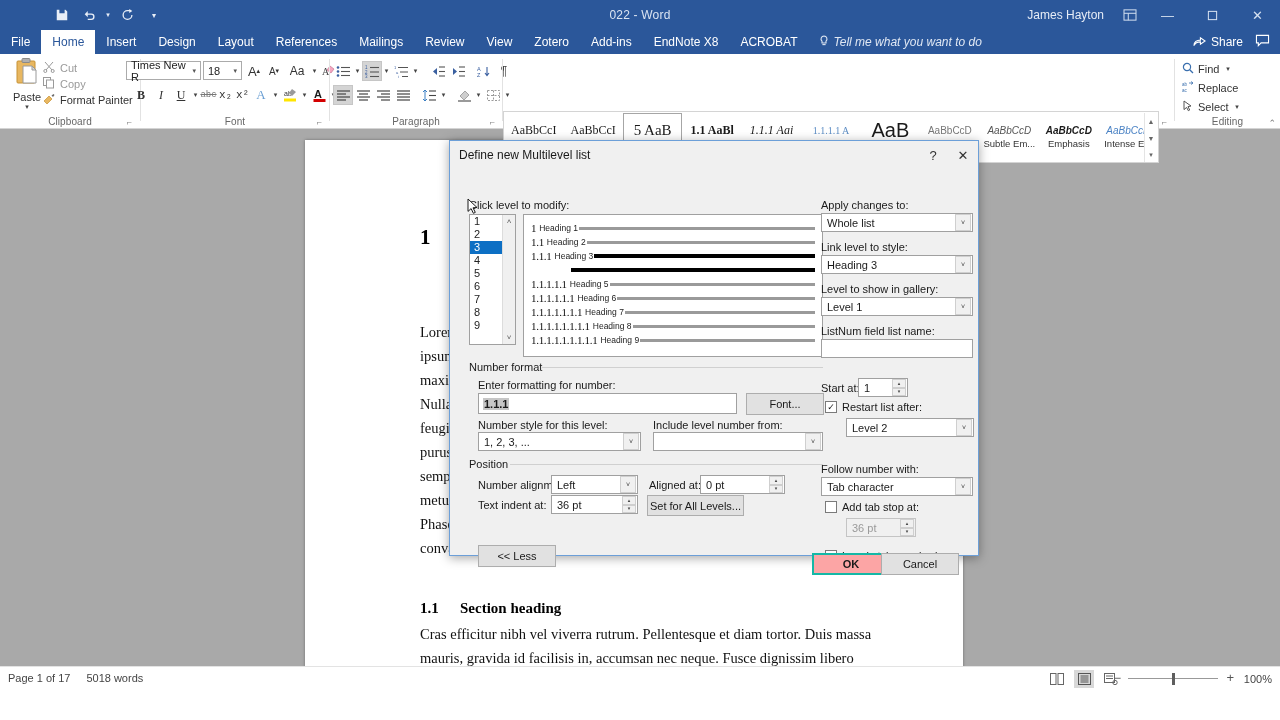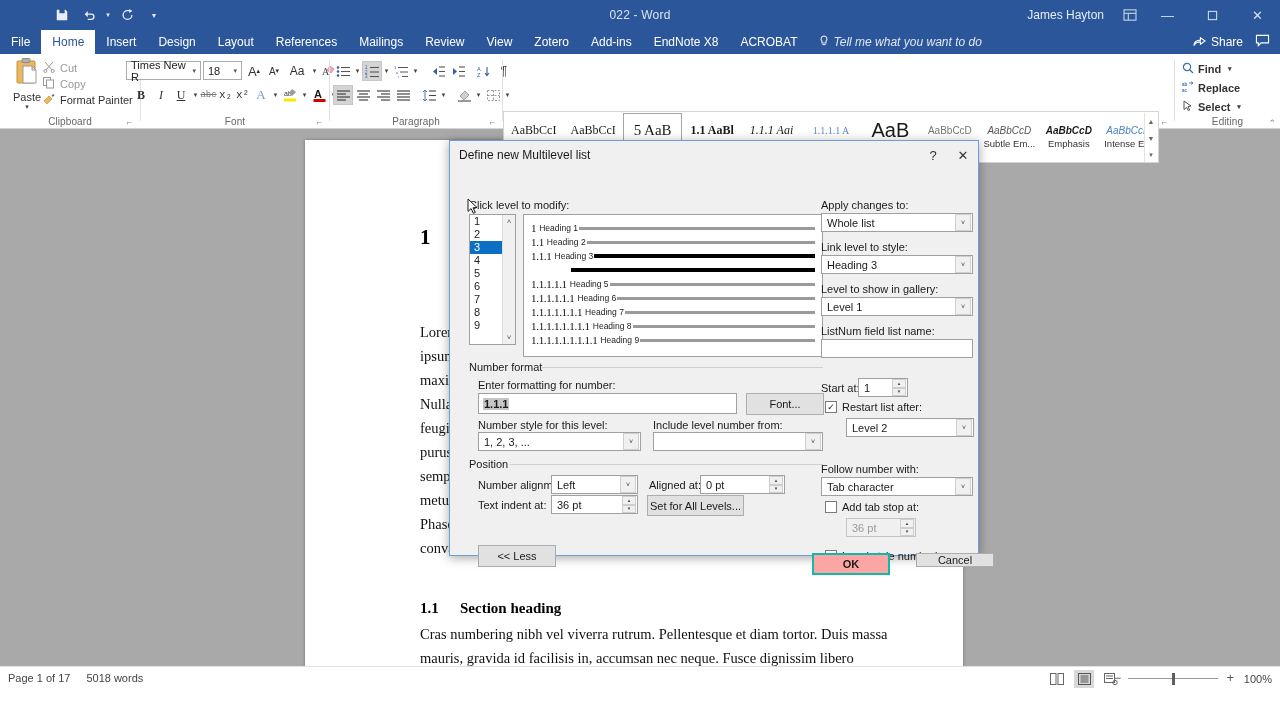--- a/index.html
+++ b/index.html
@@ -93,21 +93,21 @@
     gap:2px; font-size:9.5px; color:#333; border:1px solid transparent; margin:1px 0;
   }
   .sty.active{ border:1px solid #a6a6a6; background:#fff;}
   .sty-prev{ font-family:"Liberation Serif", serif; font-size:12px; color:#1a1a1a; white-space:nowrap;}
   .sty-name{ font-size:9.5px; color:#333; white-space:nowrap; overflow:hidden; max-width:58px;}
   .gal-scroll{ position:absolute; right:1px; top:1px; width:13px; height:50px;
      display:flex; flex-direction:column; justify-content:space-between; background:#fff; border-left:1px solid #e4e4e4;}
   .gal-scroll div{ height:16px; display:flex; align-items:center; justify-content:center; font-size:7px; color:#666;}
 
   
-  .ed-item{ display:flex; align-items:center; gap:4px; height:19px; font-size:11px; color:#333;font-weight:bold;}
+  .ed-item{ display:flex; align-items:center; gap:4px; height:19px; font-size:11px; color:#333;}
 
   
   .docarea{
     position:absolute; left:0; top:129px; width:1280px; height:537px; background:#a9a9a9;
   }
   .page{
     position:absolute; left:305px; top:11px; width:658px; height:560px;
     background:#ffffff; box-shadow:0 0 3px rgba(0,0,0,.35);
   }
   .doc-h1{
@@ -237,21 +237,21 @@
       <span>semp</span><br>
       <span>metu</span><br>
       <span>Phase</span><br>
       <span>convallis dolor a feugiat.</span>
     </div>
 
     <div class="doc-h2" style="top:460px">
       <span class="num">1.1</span><span>Section heading</span>
     </div>
     <div class="doc-p" style="top:482px">
-      <span>Cras numbering nibh vel viverra rutrum. Pellentesque et diam tortor. Duis massa</span><br>
+      <span>Cras efficitur nibh vel viverra rutrum. Pellentesque et diam tortor. Duis massa</span><br>
       <span>mauris, gravida id facilisis in, accumsan nec neque. Fusce dignissim libero</span>
     </div>
   </div>
 </div>
 
 <div class="titlebar">
   <div class="title-text">022  -  Word</div>
   <div class="qat">
     <div class="qat-btn">
       <svg width="14" height="14" viewBox="0 0 16 16">
@@ -875,21 +875,21 @@
     <div class="spin disabled" style="left:396px; top:349px; width:70px;">
       <span class="sv">36 pt</span>
       <span class="sbx">
           <i>▴</i>
           <i>▾</i>
         </span>
     </div>
 
     <div class="btn" style="left:11px; top:376px; width:78px; height:22px;margin-left:17px;">&lt;&lt; Less</div>
     <div class="btn primary" style="left:362px; top:384px; width:78px; height:22px;">OK</div>
-    <div class="btn" style="left:466px; top:384px; width:78px; height:14px;">Cancel</div>
+    <div class="btn" style="left:431px; top:384px; width:78px; height:22px;">Cancel</div>
   </div>
 </div>
 
 <div class="cursor-arrow">
   <svg width="12" height="17" viewBox="0 0 12 17">
       <path d="M1 1l9 8.5-4 .3 2.3 4.6-1.9.9L4.1 10.6 1 13.4z" fill="#ffffff" stroke="#1a1a1a" stroke-width="1"></path>
     </svg>
 </div>
 
 </body></html>

